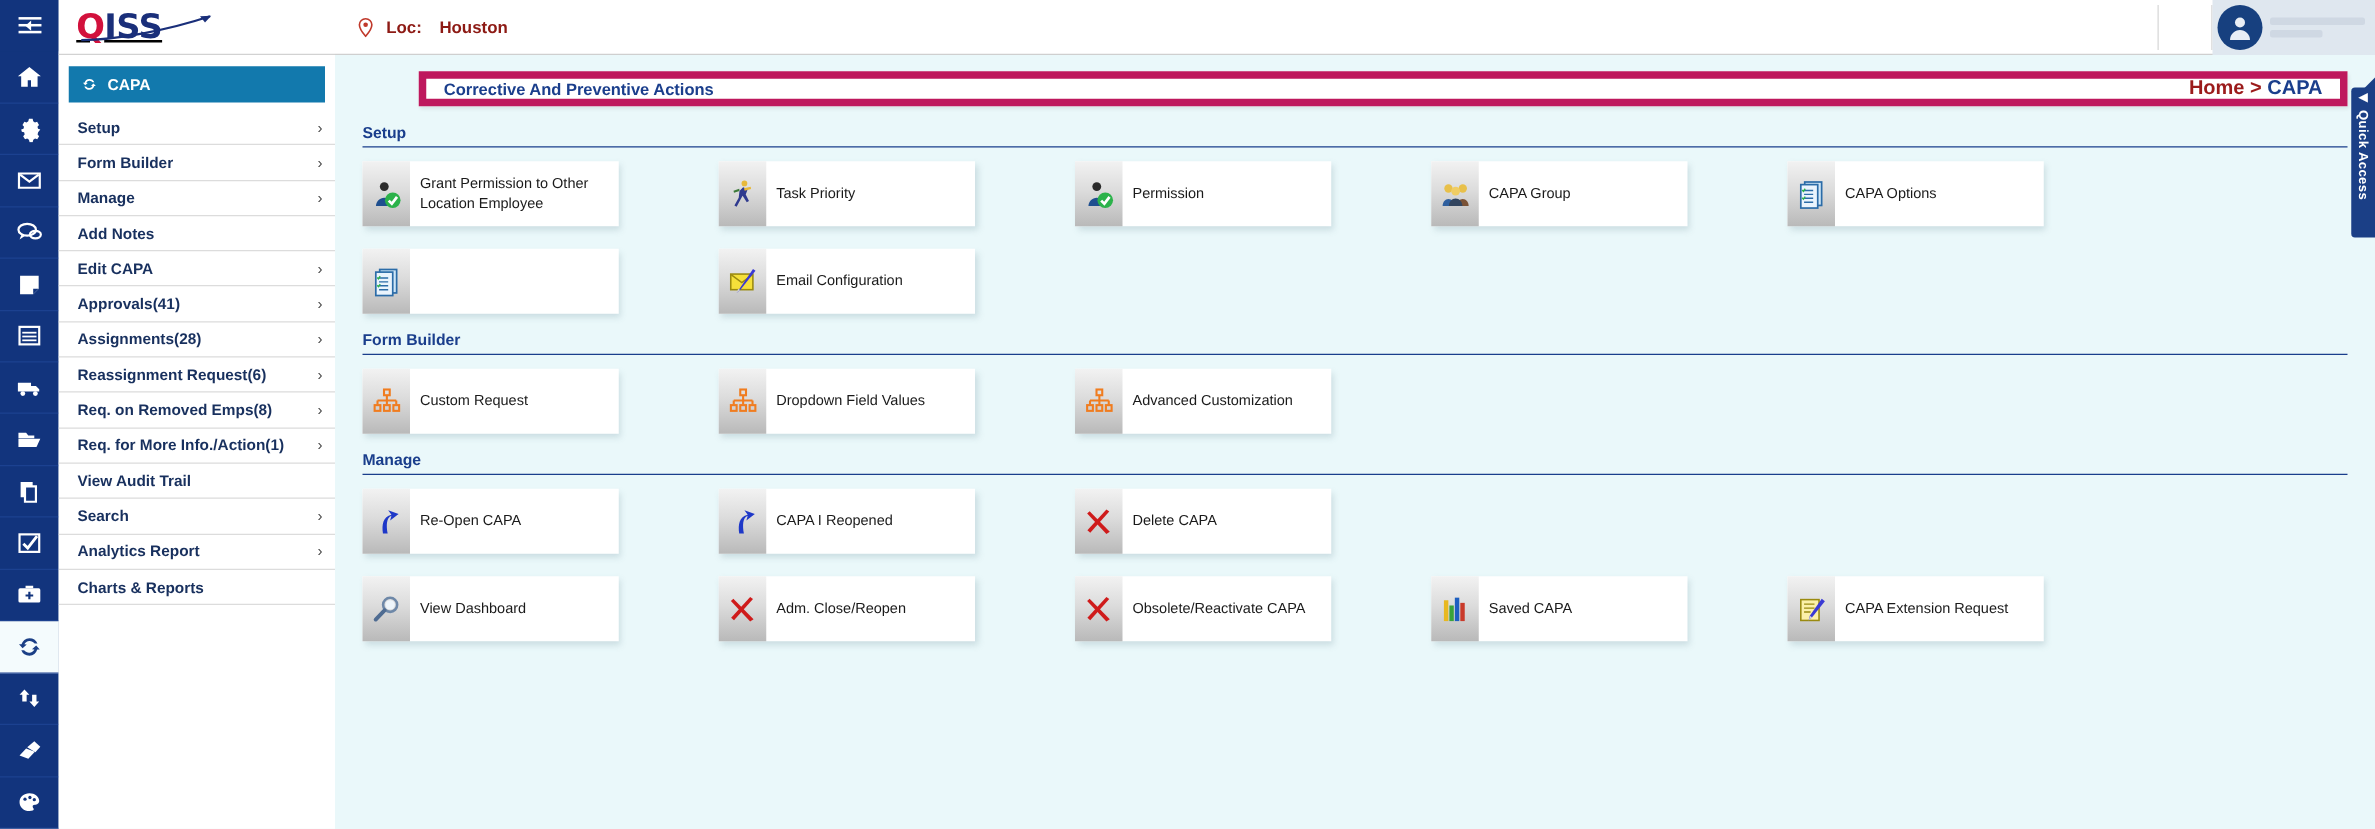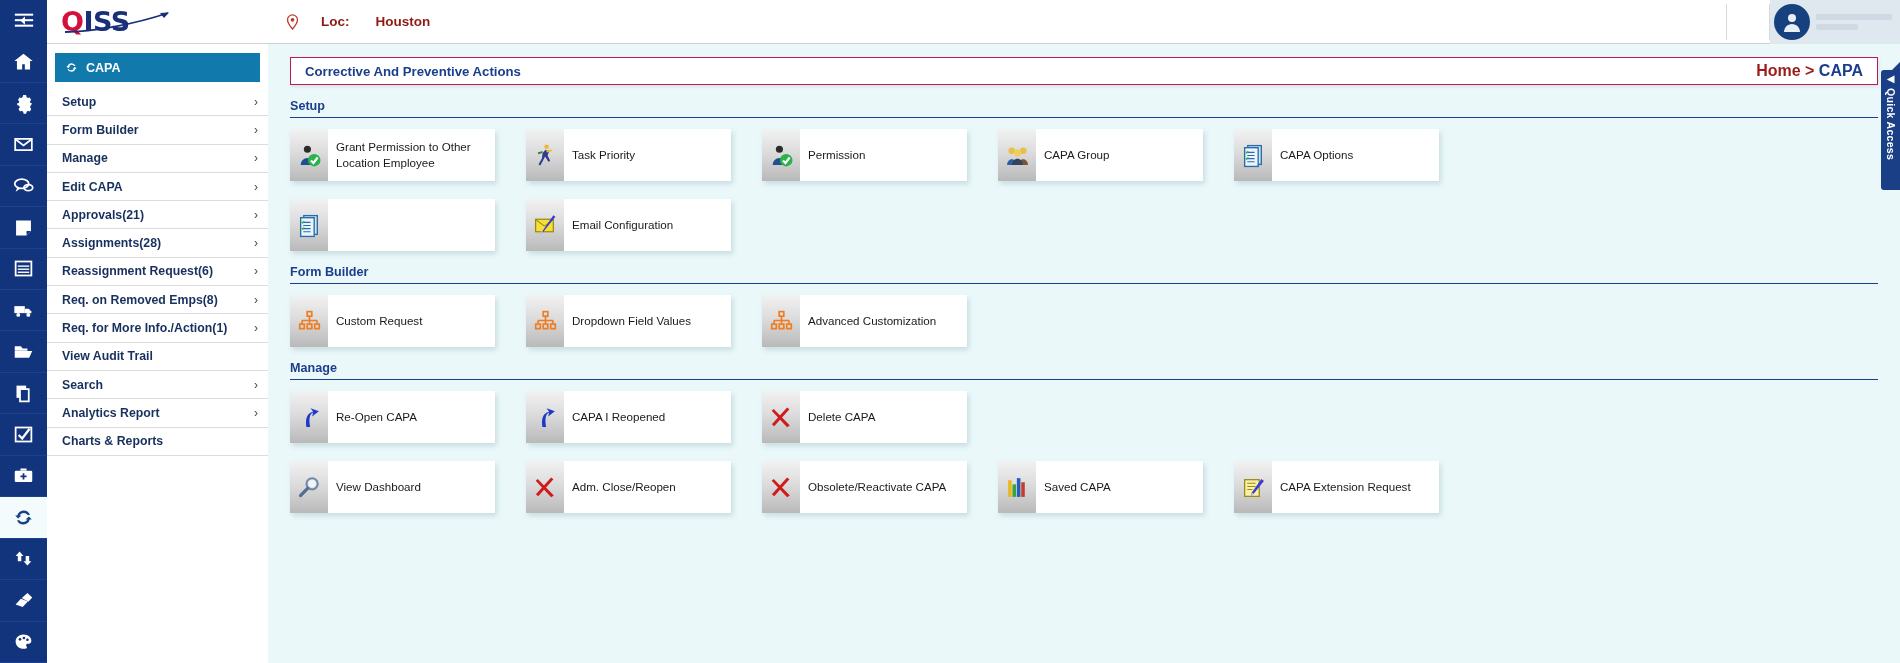--- a/index.html
+++ b/index.html
@@ -35,20 +35,21 @@
   .brandbar {
     height: 44px; background: #ffffff; border-bottom: 1px solid #d2d2d2;
     display: flex; align-items: center; padding-left: 14px;
     position: relative; overflow: hidden;
   }
   .logo { position: relative; width: 120px; height: 34px; }
   .logo-text {
     font-family: "DejaVu Sans", sans-serif;
     font-size: 27px; font-weight: 700; letter-spacing: -0.5px;
     line-height: 34px;
+    text-decoration: underline;
   }
   .logo-q { color: #d2113c; }
   .logo-iss { color: #1a2f7a; }
   .swoosh {
     position: absolute; left: 2px; top: 7px; width: 118px; height: 22px;
     pointer-events: none;
   }
   .menu { background: #fff; }
   .menu-active {
     background: #1279ad; color: #fff; height: 29px; margin: 9px 8px 6px 8px;
@@ -65,55 +66,55 @@
   .chev { color: #4a4a4a; font-size: 12px; font-weight: normal; }
   .menufill { flex: 1 1 auto; background: #fff; border-top: 0; }
 
   
   .main { flex: 1 1 auto; display: flex; flex-direction: column;
           background: #eaf8fa; min-width: 0; }
   .topbar {
     height: 44px; background: #ffffff; border-bottom: 1px solid #cfcfcf;
     display: flex; align-items: center; padding-left: 18px; position: relative;
   }
-  .loc { display: flex; align-items: center; gap: 22px; }
+  .loc { display: flex; align-items: center; gap: 10px; }
   .loc svg { width: 13px; height: 16px; fill: #c0392b; }
   .loc-label { color: #8d1a14; font-size: 13.5px; font-weight: bold; }
   .loc-value { color: #8d1a14; font-size: 13.5px; font-weight: bold; margin-left: 4px; }
   .topright { position: absolute; right: 0; top: 0; height: 44px;
               display: flex; align-items: stretch; }
   .blankbox { width: 44px; border-left: 1px solid #d8d8d8; border-right: 1px solid #d8d8d8;
               height: 36px; margin-top: 4px; background: #fff; }
   .userblock { width: 130px; background: #dfe7ef; display: flex; align-items: center;
                padding-left: 4px; overflow: hidden; }
   .avatar { width: 36px; height: 36px; border-radius: 50%;
             background: #17407f; display: flex; align-items: center;
             justify-content: center; flex: 0 0 36px; }
   .avatar svg { width: 24px; height: 24px; fill: #e9eef5; }
   .userlines { flex: 1; padding-left: 6px; }
   .uline { height: 6px; background: #cfd8e3; border-radius: 2px; margin: 4px 8px 4px 0; }
   .uline.short { width: 50%; }
 
   .content { flex: 1 1 auto; padding: 13px 22px 0 22px; overflow: hidden;
              background: #eaf8fa; }
-  .panel { background: #fff; border: 1px solid #be185d; height: 28px;
+  .panel { background: #fff; border: 6px solid #be185d; height: 28px;
            display: flex; align-items: center; justify-content: space-between;
-           padding: 0 14px; box-shadow: 1px 2px 3px rgba(0,0,0,0.08); }
+           padding: 0 14px; box-shadow: 1px 2px 3px rgba(0,0,0,0.08); margin-left: 45px; }
   .panel-title { color: #1a3e8c; font-size: 13.2px; font-weight: bold; }
   .crumb { font-size: 16px; }
   .crumb .home { color: #9b1b1b; font-weight: bold; }
   .crumb .sep { color: #9b1b1b; font-weight: bold; }
   .crumb .cur { color: #1a3e8c; font-weight: bold; }
 
   .section { margin-top: 14px; }
   .section-title { color: #1a3e8c; font-size: 12.6px; font-weight: bold;
                    padding-bottom: 4px; }
   .section-rule { border-bottom: 1.5px solid #1a3e8c; height: 0; margin-bottom: 11px;
                   width: 100%; }
-  .grid { display: flex; gap: 31px; flex-wrap: wrap; }
+  .grid { display: flex; gap: 80px; flex-wrap: wrap; }
   .card {
     width: 205px; height: 52px; background: #fff; display: flex; align-items: stretch;
     box-shadow: 2px 3px 5px rgba(130,160,170,0.30);
   }
   .card-ico {
     width: 38px; flex: 0 0 38px;
     background: linear-gradient(to bottom, #f2f2f2 0%, #dcdcdc 45%, #b9b9b9 100%);
     display: flex; align-items: center; justify-content: center;
   }
   .card-ico svg { width: 25px; height: 25px; display: block; }
@@ -277,25 +278,28 @@
       </div>
       <div class="menu-item">
         <span>Form Builder</span>
         <span class="chev">›</span>
       </div>
       <div class="menu-item">
         <span>Manage</span>
         <span class="chev">›</span>
       </div>
       <div class="menu-item">
+        <span>Add Notes</span>
+      </div>
+      <div class="menu-item">
         <span>Edit CAPA</span>
         <span class="chev">›</span>
       </div>
       <div class="menu-item">
-        <span>Approvals(21)</span>
+        <span>Approvals(41)</span>
         <span class="chev">›</span>
       </div>
       <div class="menu-item">
         <span>Assignments(28)</span>
         <span class="chev">›</span>
       </div>
       <div class="menu-item">
         <span>Reassignment Request(6)</span>
         <span class="chev">›</span>
       </div>

